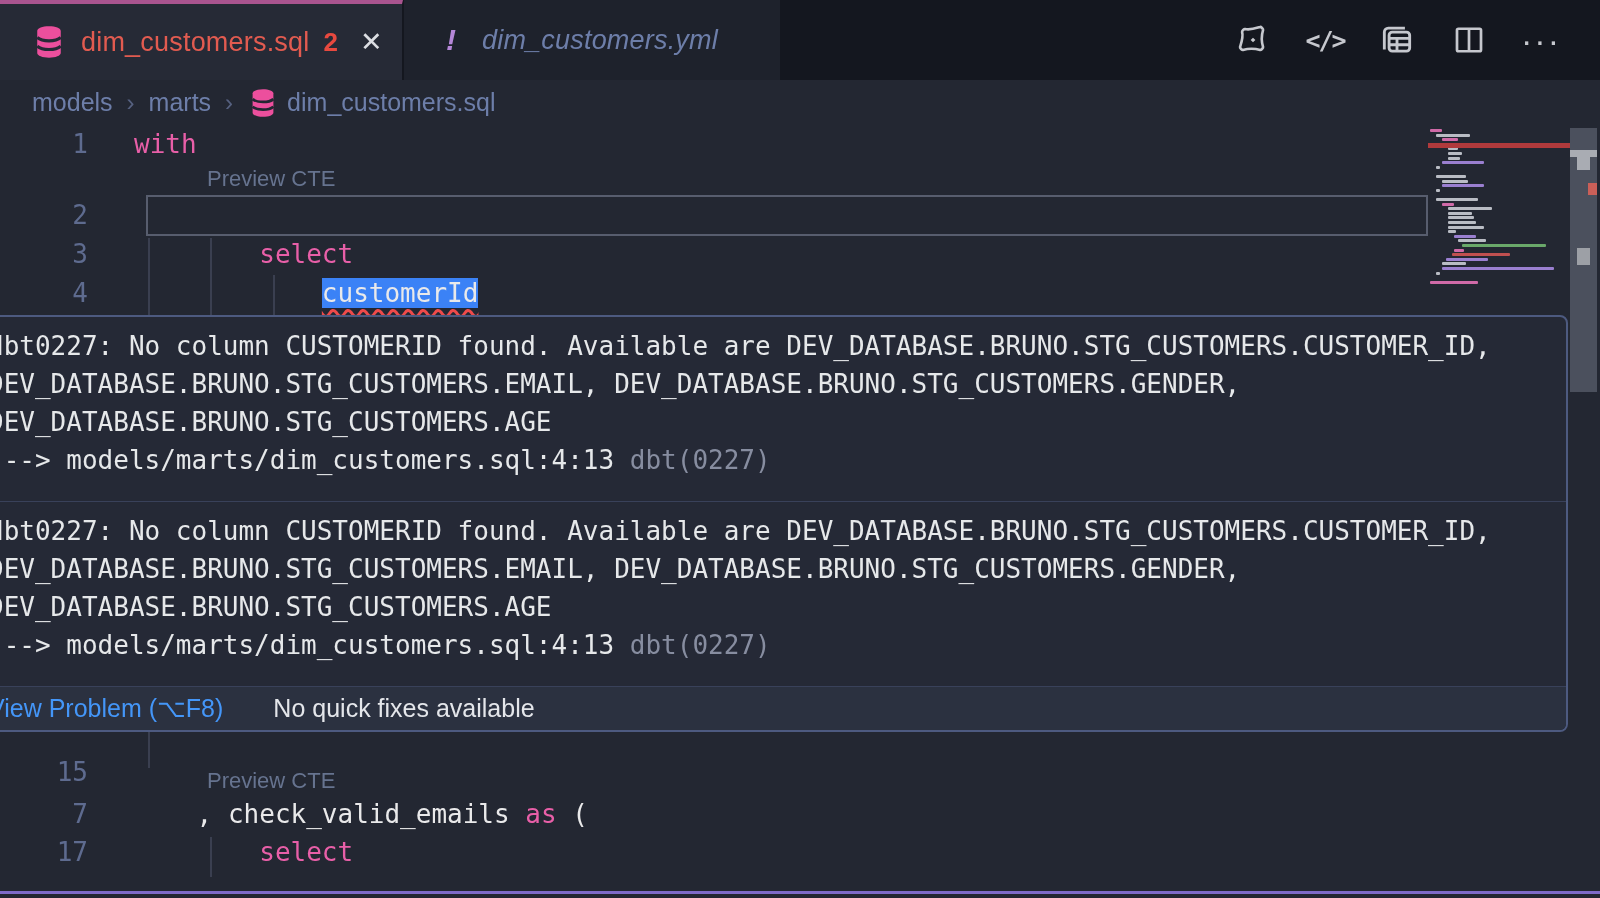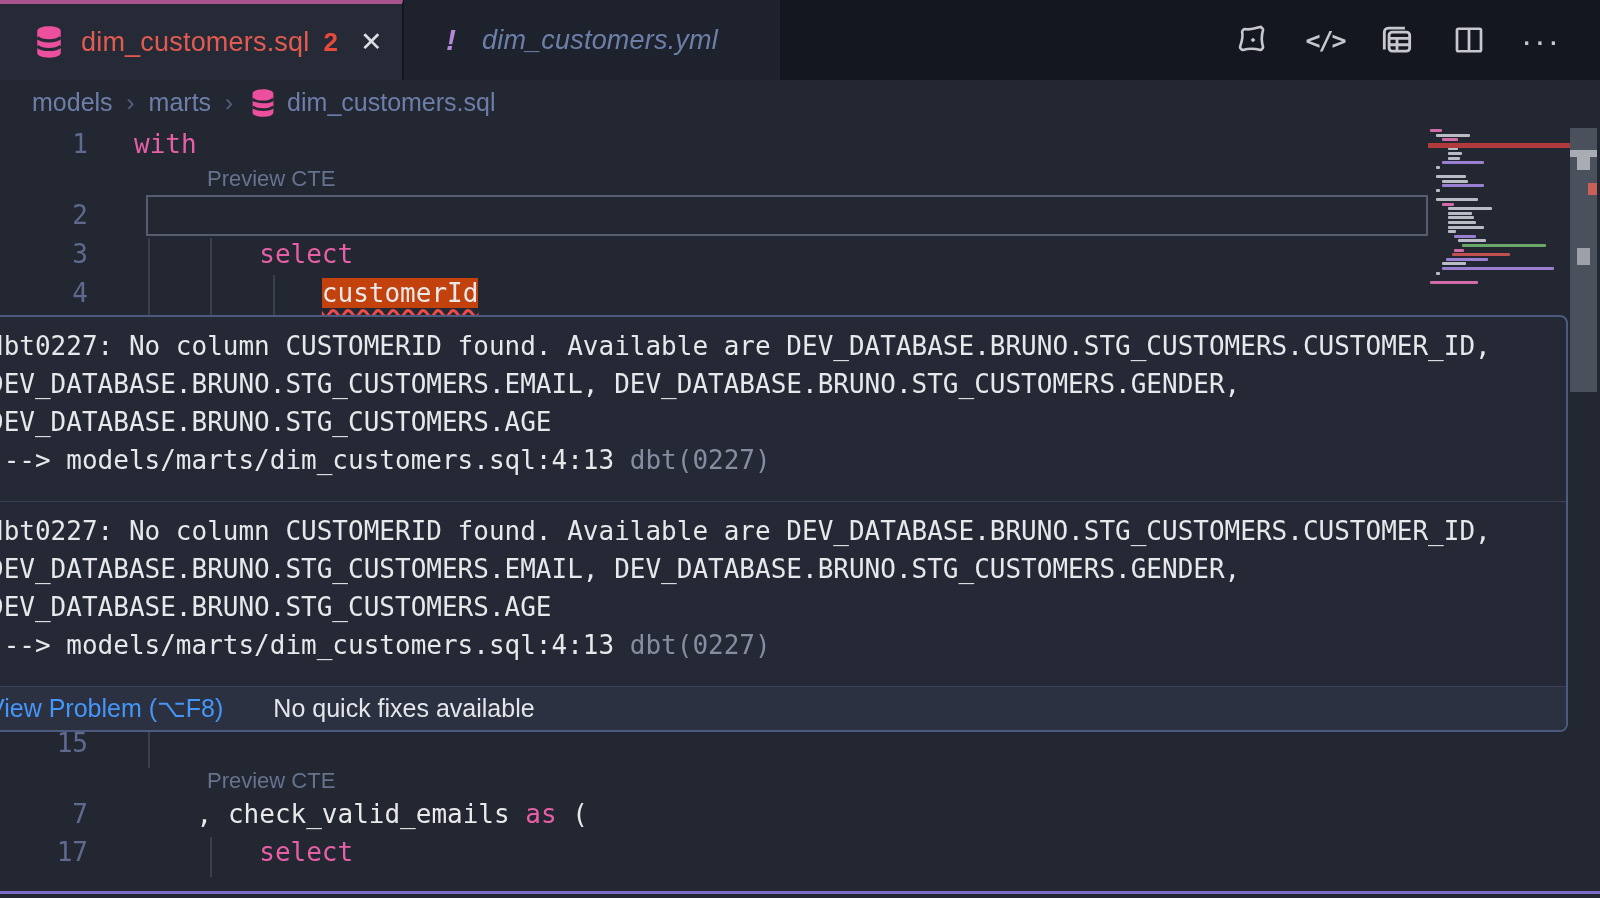--- a/index.html
+++ b/index.html
@@ -36,21 +36,21 @@
   
   .editor{ position:absolute; left:0; top:125px; width:1600px; height:773px; background:#232732; }
   .code-row{ position:absolute; left:0; width:1428px; height:39px; }
   .lnum{ position:absolute; left:0; top:0; width:88px; height:39px; text-align:right;
          font-family:"DejaVu Sans Mono",monospace; font-size:26px; color:#5e6b8f; line-height:39px; }
   .ctext{ position:absolute; left:134px; top:0; height:39px; line-height:39px; white-space:pre;
           font-family:"DejaVu Sans Mono",monospace; font-size:26px; color:#e9e9ea; }
   .seg-kw{ color:#e85fa8; }
   .seg-plain{ color:#e9e9ea; }
   .seg-match{ background:#3f4452; box-shadow:0 0 0 1px #6b7180 inset; }
-  .seg-err{ background:#c2410c; text-decoration:underline; text-decoration-style:wavy;
+  .seg-err{ background:#3b82f6; text-decoration:underline; text-decoration-style:wavy;
             text-decoration-color:#ef4a4a; text-decoration-thickness:2.5px; text-underline-offset:7px; }
   .cursor{ display:inline-block; width:4px; height:32px; background:#e8e8e8; vertical-align:-6px; }
   .lens{ position:absolute; left:207px; height:32px; line-height:32px; font-size:22px; color:#66738f; cursor:pointer; }
   .cur-line-box{ position:absolute; left:146px; width:1282px; height:41px; border:2px solid #575d6e; }
   .iguide{ position:absolute; width:2px; background:#3a3f50; }
 
   
   .minimap{ position:absolute; left:1428px; top:0; width:142px; height:280px; }
   .mbar{ position:absolute; height:3px; border-radius:1px; }
   .mredline{ position:absolute; left:0; width:142px; height:5px; background:#b03a3c; }
@@ -150,21 +150,21 @@
           <div class="ctext"><span class="seg-plain">        </span><span class="seg-kw">select</span></div>
         </div>
         <div class="code-row" style="top: 149px;">
           <div class="lnum">4</div>
           <div class="ctext"><span class="seg-plain">            </span><span class="seg-err">customerId</span></div>
         </div>
         <div class="code-row" style="top: 561px;">
           <div class="lnum">14</div>
           <div class="ctext"><span class="seg-plain">    )</span></div>
         </div>
-        <div class="code-row" style="top: 599px;">
+        <div class="code-row" style="top: 628px;">
           <div class="lnum">15</div>
           <div class="ctext"></div>
         </div>
         <div class="lens" style="top: 640px;">Preview CTE</div>
         <div class="code-row" style="top: 670px;">
           <div class="lnum">7</div>
           <div class="ctext"><span class="seg-plain">    , check_valid_emails </span><span class="seg-kw">as</span><span class="seg-plain"> (</span></div>
         </div>
         <div class="code-row" style="top: 708px;">
           <div class="lnum">17</div>

